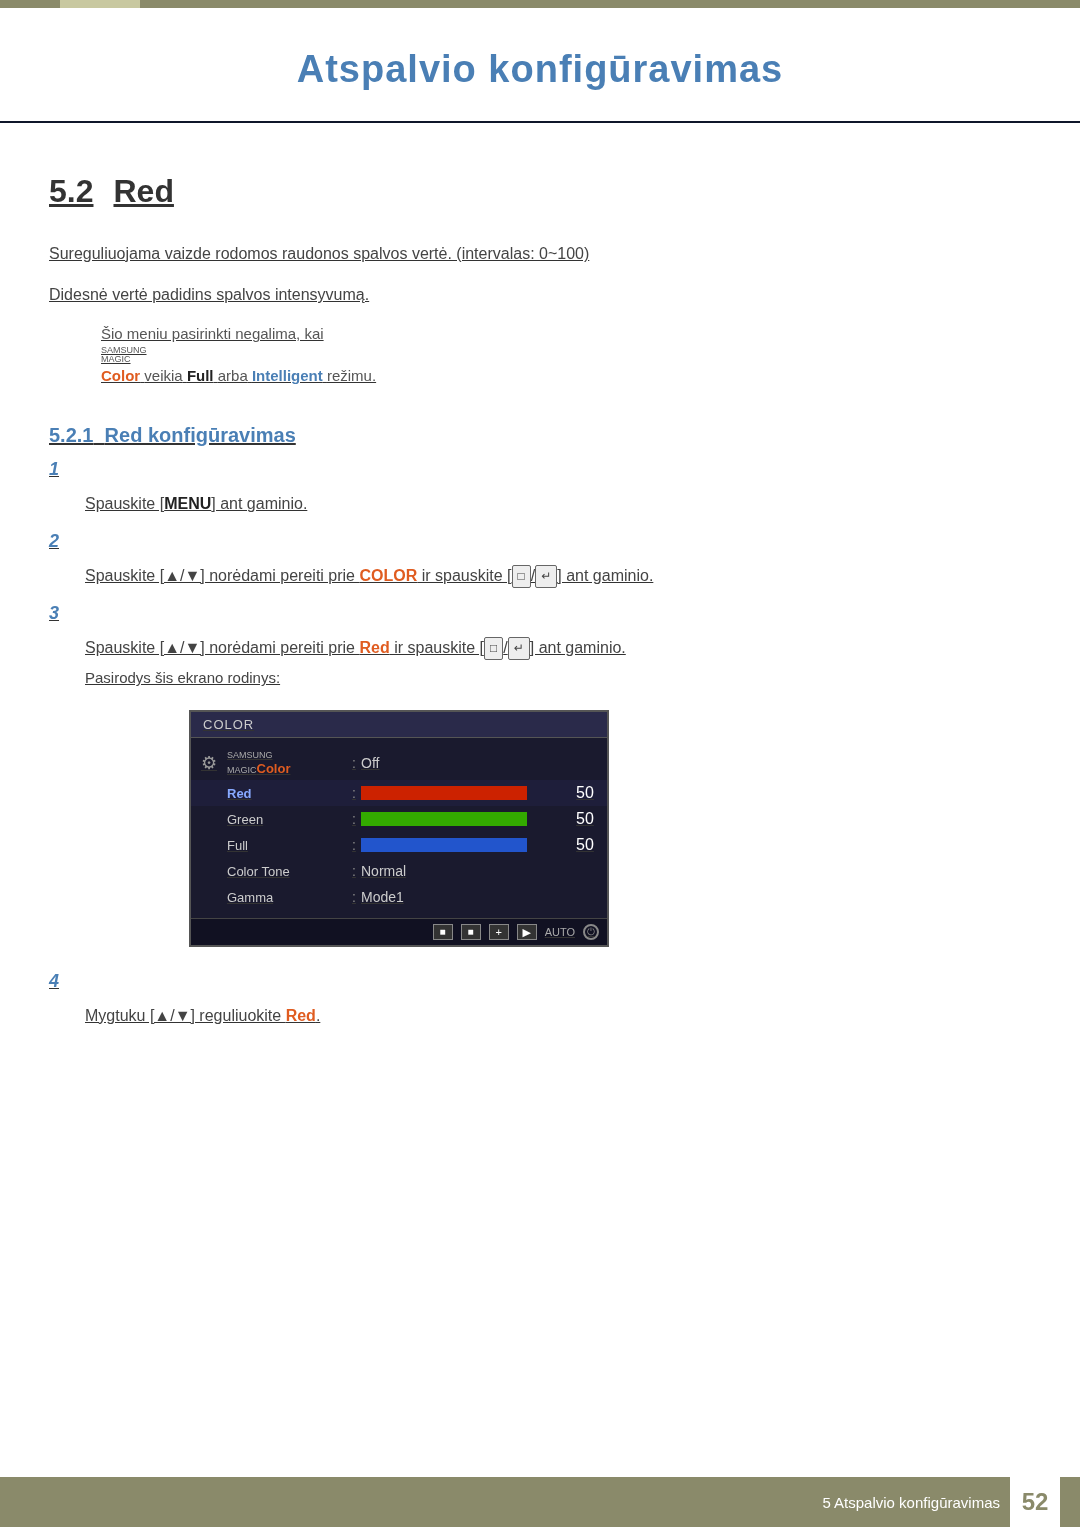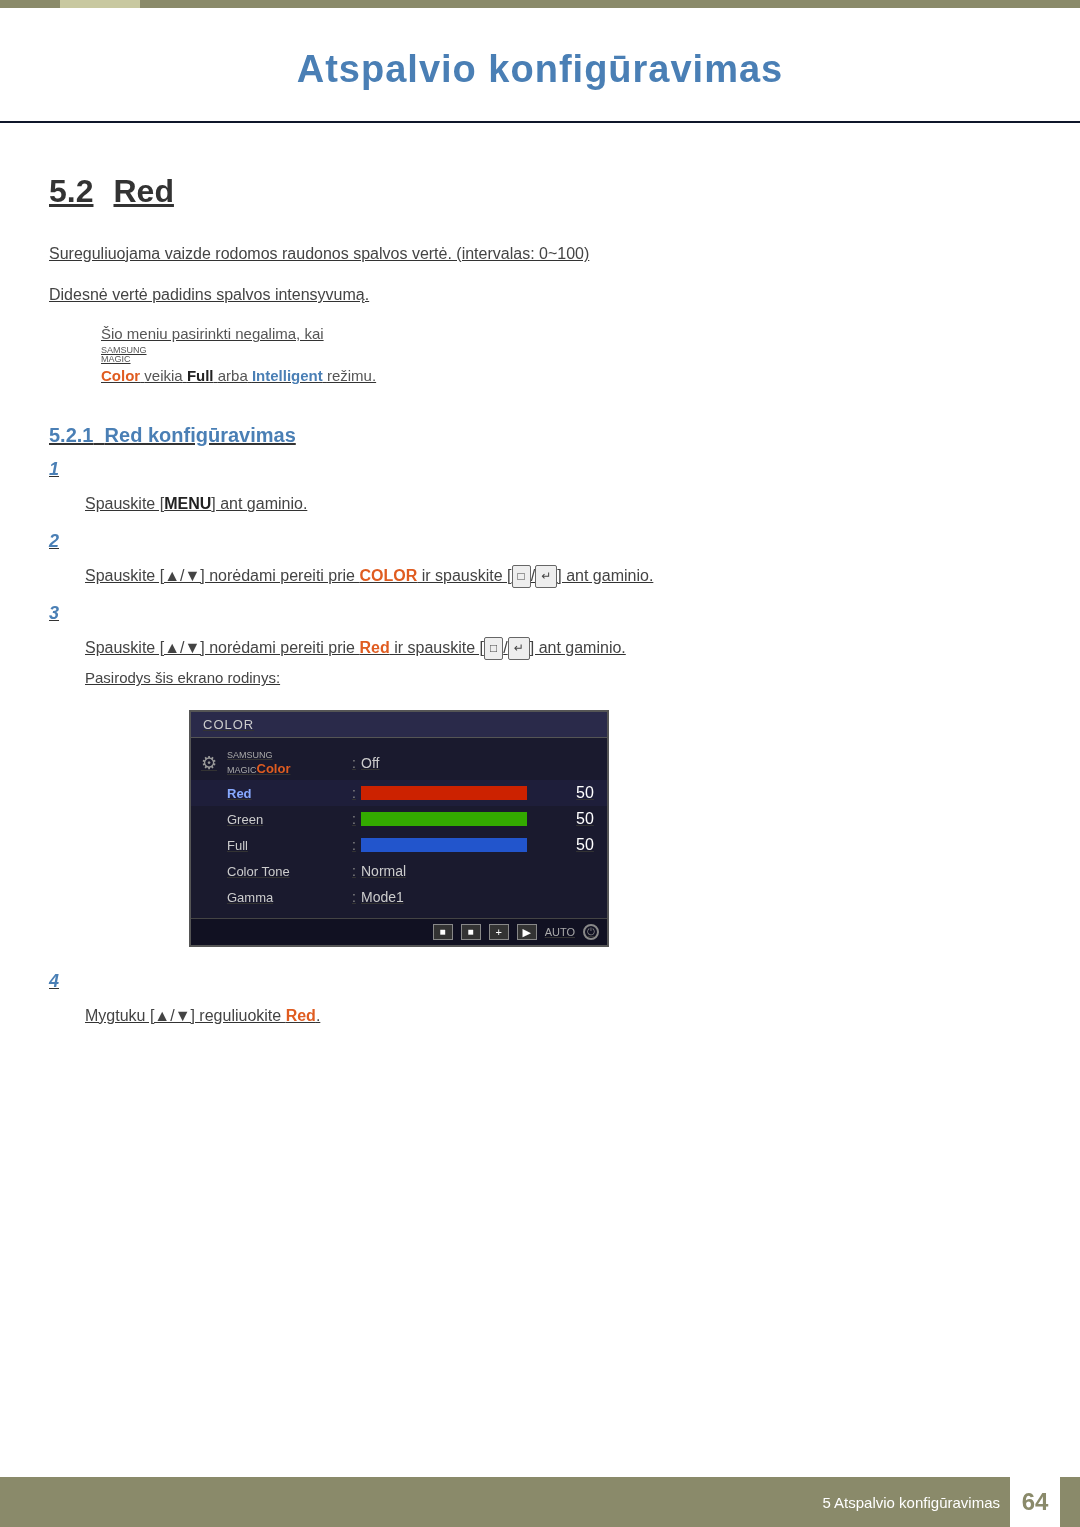--- a/index.html
+++ b/index.html
@@ -497,14 +497,14 @@
           Mygtuku [▲/▼] reguliuokite <span class="colored-red" style="font-weight:bold;color:#e05c20;">Red</span>.
         </span>
       </li>
     </ol>
 
   </div>
 </div>
 
 <div class="page-footer">
   <span class="footer-text">5 Atspalvio konfigūravimas</span>
-  <span class="footer-num">64</span>
+  <span class="footer-num">52</span>
 </div>
 
 </body></html>

